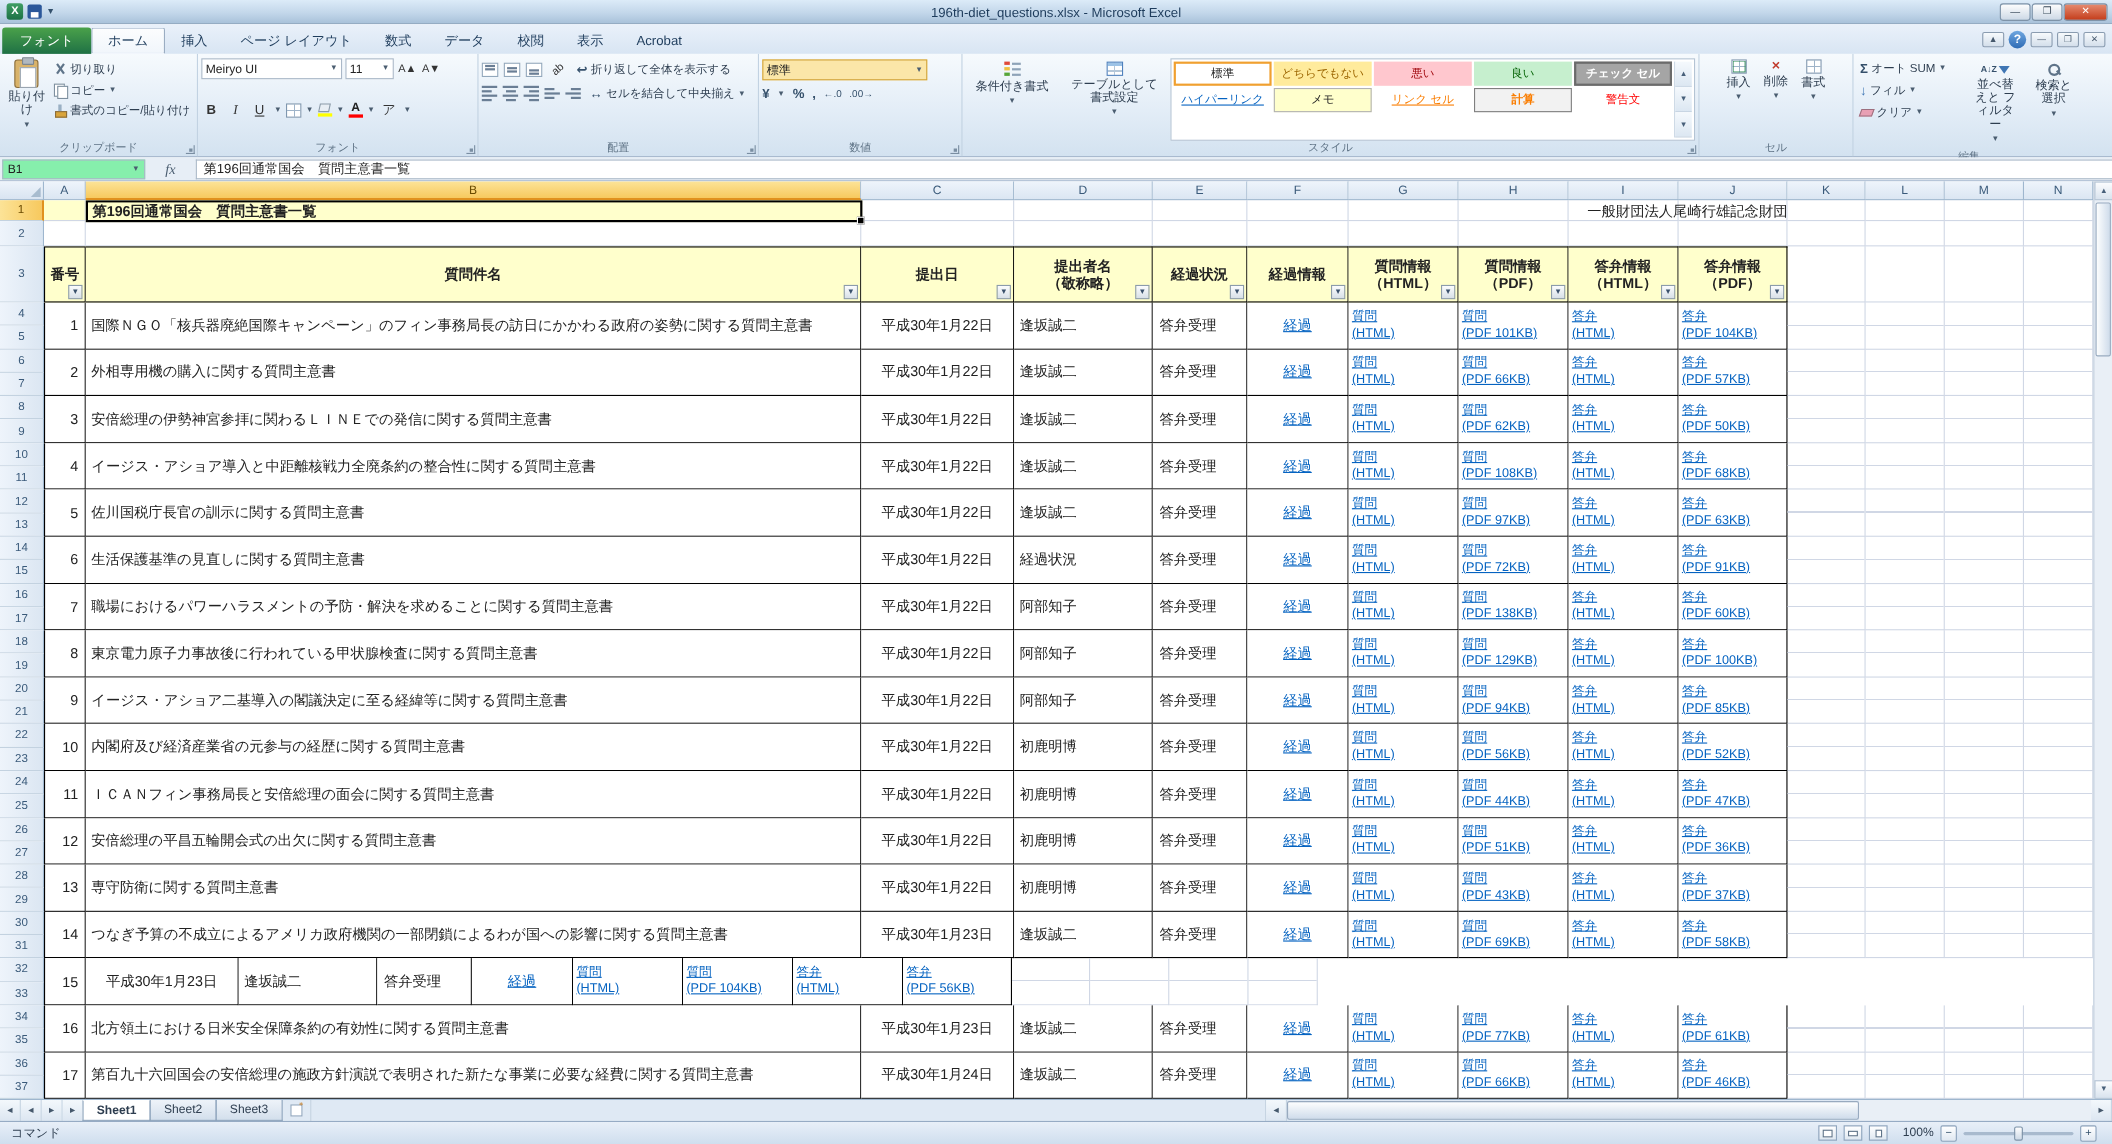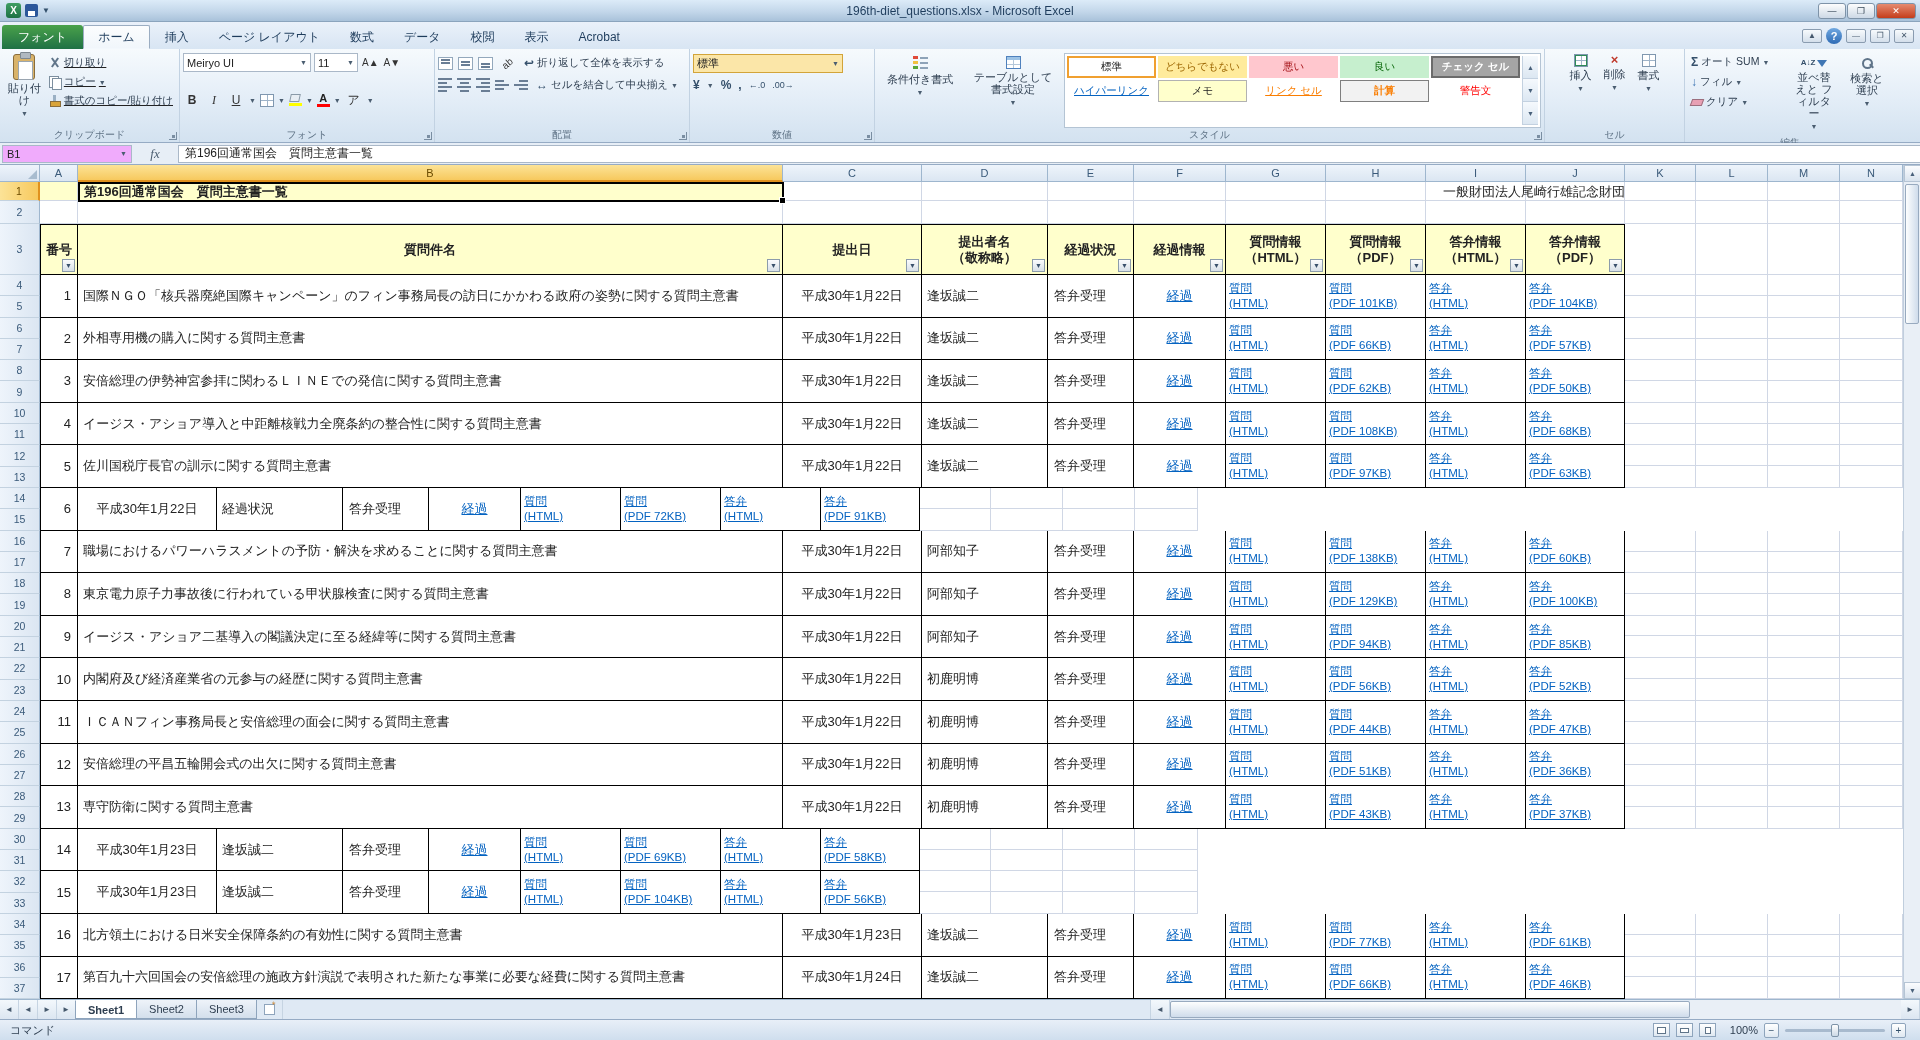--- a/index.html
+++ b/index.html
@@ -95,21 +95,21 @@
   .ic-find{width:13px;height:13px;position:relative;flex:none;}
   .ic-find::before{content:"";position:absolute;left:1px;top:1px;width:7px;height:7px;border:2px solid #5f7489;border-radius:50%;}
   .ic-find::after{content:"";position:absolute;left:8px;top:8px;width:5px;height:2px;background:#5f7489;transform:rotate(45deg);}
   .ic-eraser{width:12px;height:7px;background:#e8a0b4;border:1px solid #9c6f7e;transform:skewX(-20deg);flex:none;}
   .funnel{width:0;height:0;border-left:5px solid transparent;border-right:5px solid transparent;border-top:7px solid #3f76b4;flex:none;}
   .sym{font-weight:bold;font-size:12px;color:#35506b;}
 
   
   #formulabar{position:absolute;left:0;top:143px;width:1920px;height:22px;background:#e7eef6;
     border-bottom:1px solid #96abc4;display:flex;align-items:center;gap:0;}
-  #namebox{width:130px;height:18px;background:#f0abfc;border:1px solid #aab8c8;margin-left:2px;
+  #namebox{width:130px;height:18px;background:#86efac;border:1px solid #aab8c8;margin-left:2px;
     display:flex;align-items:center;padding:0 4px;font-size:11px;justify-content:space-between;}
   .fx-zone{width:46px;display:flex;align-items:center;justify-content:center;gap:8px;color:#4a5d70;}
   .fx{font-family:"Liberation Serif",serif;font-style:italic;font-size:13px;}
   #formula-input{flex:1;height:18px;background:#fff;border:1px solid #aab8c8;border-right:none;
     display:flex;align-items:center;padding:0 6px;font-size:12px;}
 
   
   #grid{position:absolute;left:0;top:165px;width:1920px;height:834px;background:#fff;}
   #corner{position:absolute;left:0;top:0;width:40px;height:17px;background:linear-gradient(#eef4fb,#d9e4f1);
     border-right:1px solid #9eb6ce;border-bottom:1px solid #9eb6ce;}
@@ -250,21 +250,21 @@
 
 <div id="ribbon">
 
   <div class="rgroup" style="width:180px">
     <div class="g-content">
       <div class="rbig" style="width:52px">
         <span class="ic-paste"></span>
         <span>貼り付け</span>
           <span class="darr">▼</span>
       </div>
-      <div style="display:flex;flex-direction:column;justify-content:flex-start;gap:3px;padding-top:4px;text-decoration:underline;">
+      <div style="display:flex;flex-direction:column;justify-content:flex-start;gap:3px;padding-top:4px;">
         <div class="rsmall">
             <span class="ic-cut"></span>
             <span>切り取り</span>
           </div>
         <div class="rsmall">
             <span class="ic-copy"></span>
             <span>コピー</span>
             <span class="darr">▼</span>
           </div>
         <div class="rsmall">
@@ -801,20 +801,21 @@
             <span class="lnk">答弁</span>
             <span class="lnk">(PDF 63KB)</span>
           </div>
           <div class="ghost mid" style="width: 71px;"></div>
           <div class="ghost mid" style="width: 72px;"></div>
           <div class="ghost mid" style="width: 72px;"></div>
           <div class="ghost mid" style="width: 63px;"></div>
         </div>
         <div class="trow" style="height: 42.6px;">
           <div class="tcell num-cell first" style="width: 38px;">6</div>
+          <div class="tcell title-cell" style="width: 705px;">生活保護基準の見直しに関する質問主意書</div>
           <div class="tcell date-cell" style="width: 139px;">平成30年1月22日</div>
           <div class="tcell by-cell" style="width: 126px;">経過状況</div>
           <div class="tcell status-cell" style="width: 86px;">答弁受理</div>
           <div class="tcell prog-cell" style="width: 92px;">
             <span class="lnk">経過</span>
           </div>
           <div class="tcell link-cell" style="width: 100px;">
             <span class="lnk">質問</span>
             <span class="lnk">(HTML)</span>
           </div>
@@ -1040,20 +1041,21 @@
             <span class="lnk">答弁</span>
             <span class="lnk">(PDF 37KB)</span>
           </div>
           <div class="ghost mid" style="width: 71px;"></div>
           <div class="ghost mid" style="width: 72px;"></div>
           <div class="ghost mid" style="width: 72px;"></div>
           <div class="ghost mid" style="width: 63px;"></div>
         </div>
         <div class="trow" style="height: 42.6px;">
           <div class="tcell num-cell first" style="width: 38px;">14</div>
+          <div class="tcell title-cell" style="width: 705px;">つなぎ予算の不成立によるアメリカ政府機関の一部閉鎖によるわが国への影響に関する質問主意書</div>
           <div class="tcell date-cell" style="width: 139px;">平成30年1月23日</div>
           <div class="tcell by-cell" style="width: 126px;">逢坂誠二</div>
           <div class="tcell status-cell" style="width: 86px;">答弁受理</div>
           <div class="tcell prog-cell" style="width: 92px;">
             <span class="lnk">経過</span>
           </div>
           <div class="tcell link-cell" style="width: 100px;">
             <span class="lnk">質問</span>
             <span class="lnk">(HTML)</span>
           </div>

